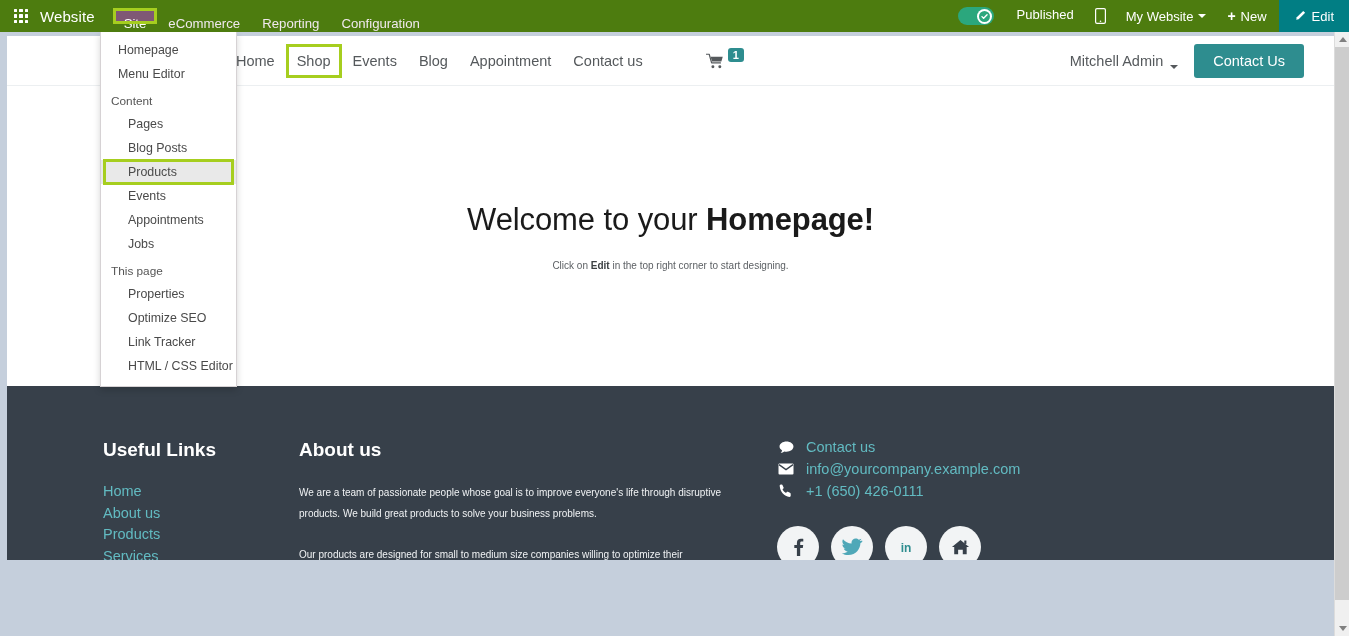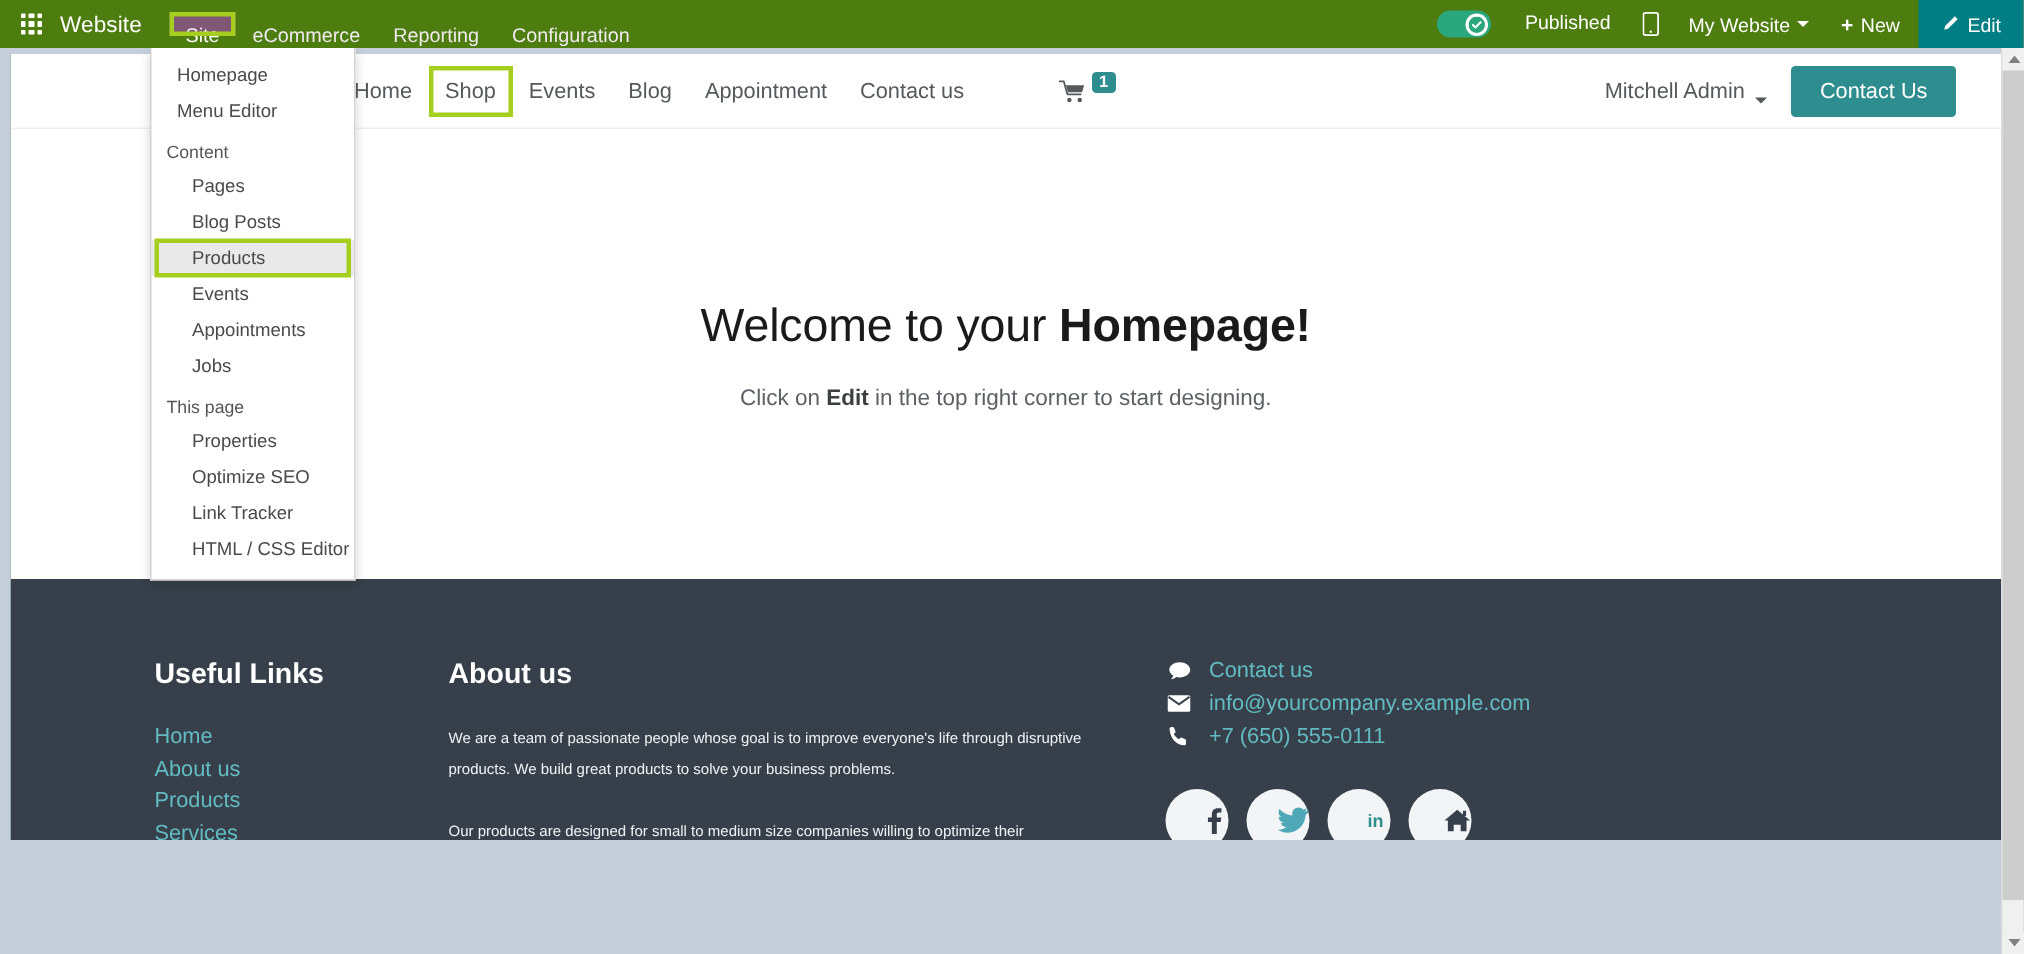--- a/index.html
+++ b/index.html
@@ -153,21 +153,21 @@
     height: 300px; display: flex; flex-direction: column;
     align-items: center; justify-content: center;
     background: #ffffff;
   }
   .hero h1 {
     font-size: 31px; font-weight: normal; color: #1a1a1a;
     letter-spacing: -.1px;
   }
   .hero h1 b { font-weight: bold; }
   .hero p {
-    margin-top: 22px; font-size: 15px; color: #5d6165;
+    margin-top: 22px; font-size: 10px; color: #5d6165;
   }
   .hero p b { font-weight: bold; color: #3c4043; }
 
   
   .footer {
     background: #37404A; color: #ffffff;
     padding: 53px 0 0 0; height: 254px;
     position: relative;
   }
   .footer-cols {
@@ -192,21 +192,21 @@
     display: flex; align-items: center; gap: 11px;
     margin-bottom: 6px;
   }
   .c-row .ico { width: 18px; display: flex; justify-content: center; color: #ffffff;}
   .c-row .ico svg { display: block; }
   .c-row a { color: #62BBC2; font-size: 14.5px; text-decoration: none; cursor: pointer;}
   .socials { display: flex; gap: 12px; margin-top: 27px; }
   .soc {
     width: 42px; height: 42px; border-radius: 50%;
     background: #f2f4f5; display: flex;
-    align-items: center; justify-content: flex-end;
+    align-items: center; justify-content: center;
     cursor: pointer;
   }
   .soc svg { display:block; }
 
   
   .scrollbar {
     position: absolute; top: 32px; right: 0;
     width: 15px; height: 604px;
     background: #f0f0f0; border-left: 1px solid #dcdcdc;
     z-index: 40;
@@ -448,21 +448,21 @@
           </span>
           <a>info@yourcompany.example.com</a>
         </div>
 
         <div class="c-row">
           <span class="ico">
             <svg width="14" height="14" viewBox="0 0 14 14">
               <path d="M2.6.6c.5 0 .9.3 1.1.8l.9 2c.2.4.1.9-.3 1.2l-.8.6c.8 1.7 2 2.9 3.6 3.7l.6-.8c.3-.4.8-.5 1.2-.3l2 .9c.5.2.8.6.8 1.1v1.9c0 .7-.6 1.3-1.3 1.2C5.2 12.4 1.3 8.5.7 2.1.6 1.3 1.1.7 1.8.6z" fill="#ffffff"></path>
             </svg>
           </span>
-          <a>+7 (650) 555-0111</a>
+          <a>+1 (650) 426-0111</a>
         </div>
 
         <div class="socials">
           <div class="soc">
             <svg width="20" height="20" viewBox="0 0 20 20">
               <path d="M12.2 19v-8h2.6l.4-3h-3V6.1c0-.9.3-1.5 1.5-1.5h1.6V1.9c-.3 0-1.3-.1-2.4-.1-2.4 0-4 1.4-4 4.1V8H6.3v3h2.6v8z" fill="#37404A"></path>
             </svg>
           </div>
           <div class="soc">
             <svg width="22" height="20" viewBox="0 0 22 20">

